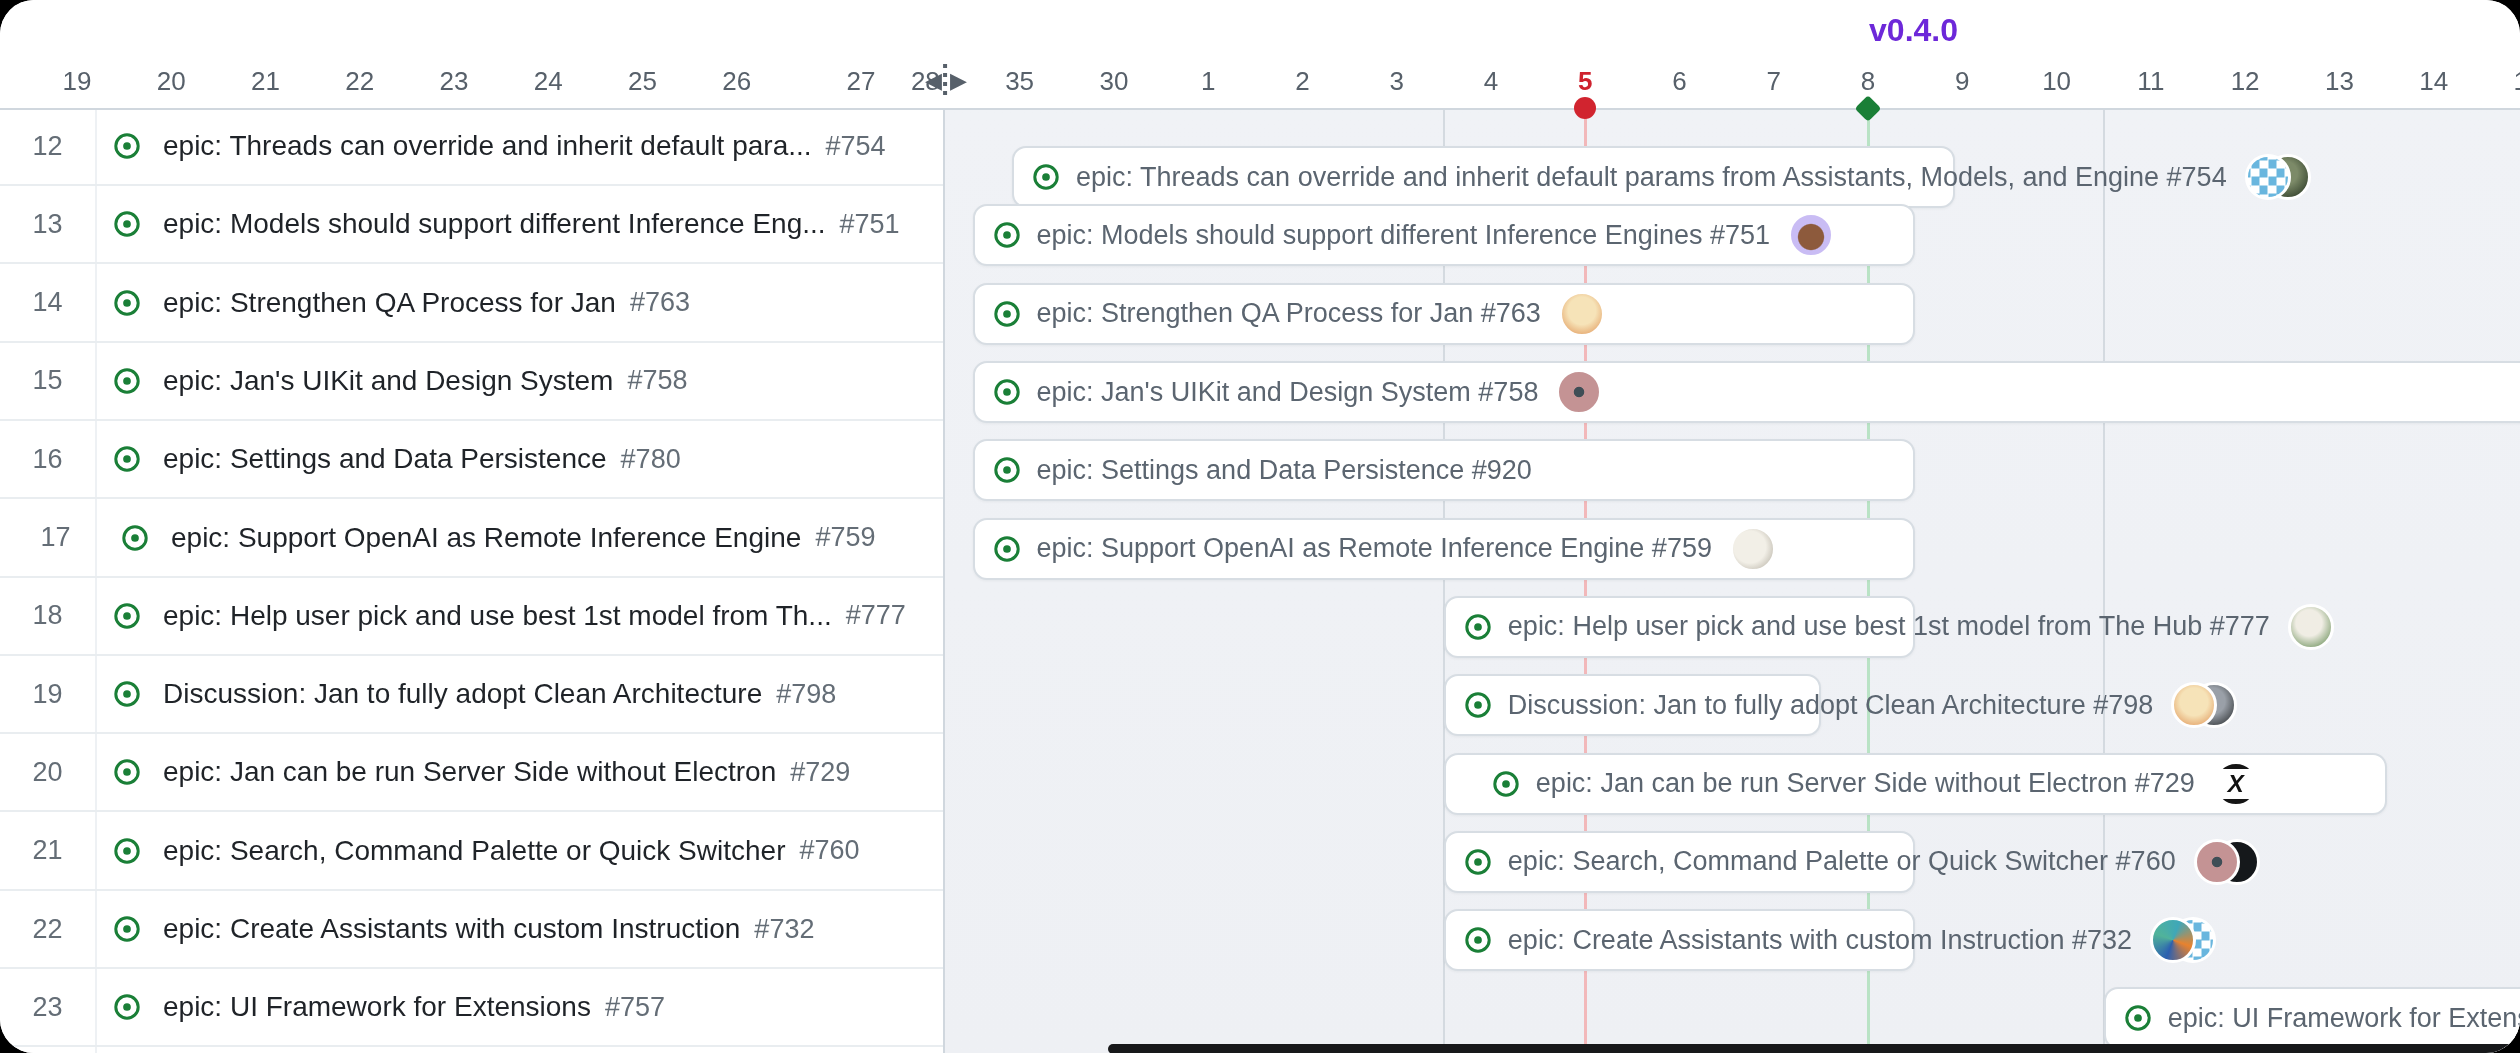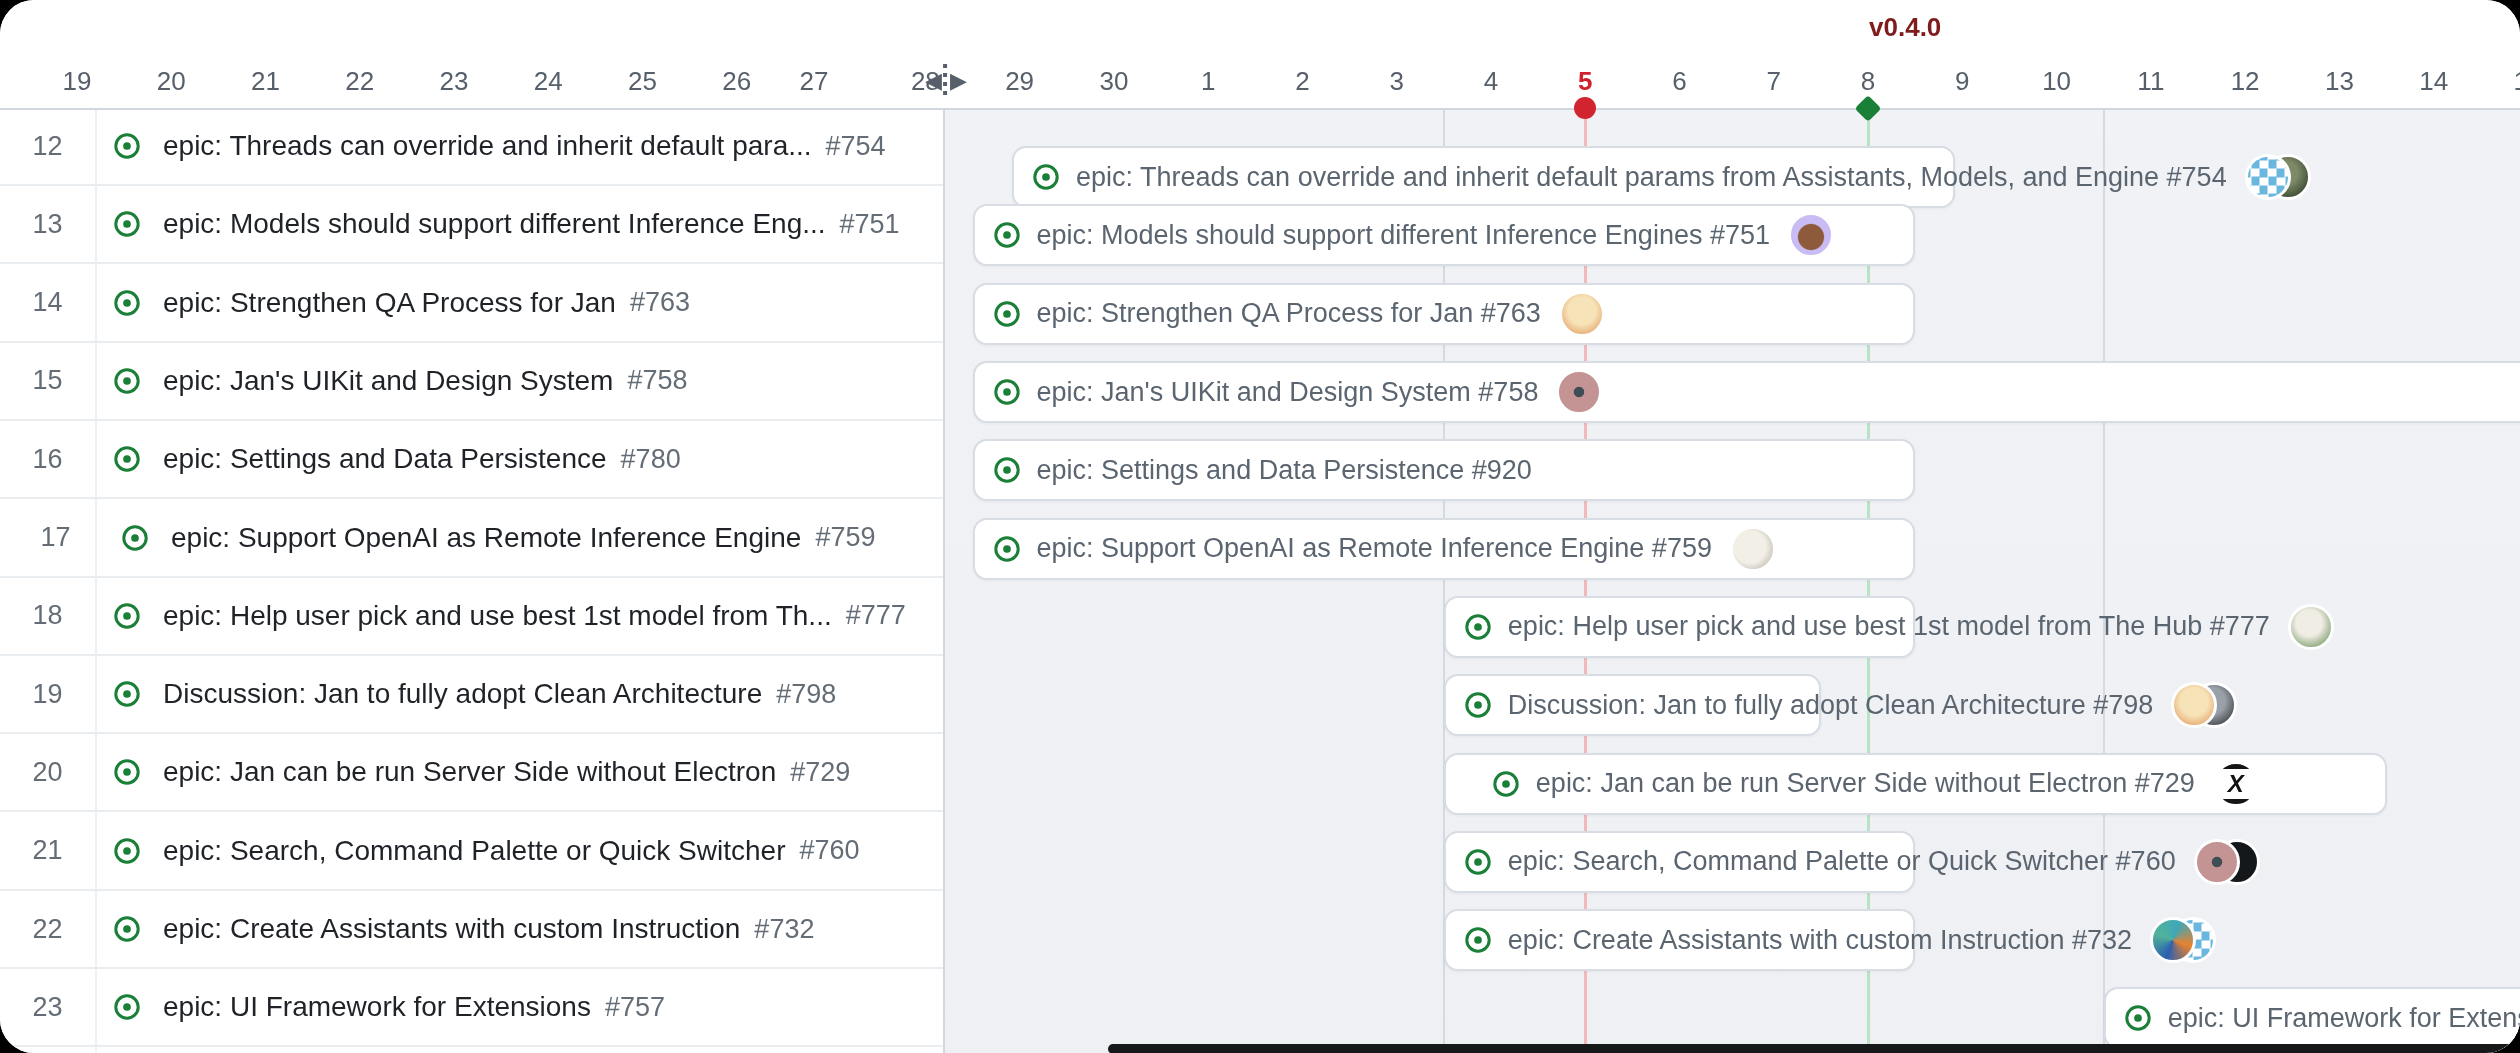--- a/index.html
+++ b/index.html
@@ -13,21 +13,21 @@
   .vline{position:absolute;top:108px;bottom:0;width:2px;background:#d4dae0;}
   .today-line{position:absolute;top:118px;bottom:8px;width:3px;background:#f2b8ba;margin-left:-1px;}
   .milestone-line{position:absolute;top:118px;bottom:8px;width:3px;background:#b9e3c5;margin-left:-1px;}
 
   
   .header{position:absolute;left:0;top:0;width:100%;height:108px;background:#fff;
           border-bottom:2px solid #d0d7de;z-index:40;}
   .day-label{position:absolute;top:66px;transform:translateX(-50%);
              font-size:26px;color:#57606a;white-space:nowrap;}
   .day-label.today{color:#cf222e;font-weight:bold;}
-  .milestone-label{position:absolute;top:12px;font-size:26px;font-weight:bold;color:#7f1d1d;}
+  .milestone-label{position:absolute;top:12px;font-size:32px;font-weight:bold;color:#6d28d9;}
   .today-dot{position:absolute;top:97px;width:22px;height:22px;border-radius:50%;
              background:#d1242f;transform:translateX(-50%);z-index:45;}
   .milestone-diamond{position:absolute;top:99px;width:19px;height:19px;background:#1a7f37;
              border-radius:4px;transform:translateX(-50%) rotate(45deg);z-index:45;}
   .resize-handle{position:absolute;top:64px;left:945px;transform:translateX(-50%);
              color:#57606a;font-size:26px;letter-spacing:-2px;display:flex;align-items:center;z-index:46;}
   .resize-handle .dots{display:inline-block;width:4px;margin:0 3px;height:34px;
              background:repeating-linear-gradient(180deg,#57606a 0 4px,transparent 4px 9px);}
   .resize-handle .arr{font-size:22px;}
 
@@ -365,23 +365,23 @@
   <div class="header">
     <div id="dayLabels">
         <span class="day-label" style="left: 76.93px;">19</span>
         <span class="day-label" style="left: 171.2px;">20</span>
         <span class="day-label" style="left: 265.47px;">21</span>
         <span class="day-label" style="left: 359.74px;">22</span>
         <span class="day-label" style="left: 454.01px;">23</span>
         <span class="day-label" style="left: 548.28px;">24</span>
         <span class="day-label" style="left: 642.55px;">25</span>
         <span class="day-label" style="left: 736.82px;">26</span>
-        <span class="day-label" style="left: 814px;">27</span>
+        <span class="day-label" style="left: 861px;">27</span>
         <span class="day-label" style="left: 925.36px;">28</span>
-        <span class="day-label" style="left: 1019.63px;">29</span>
+        <span class="day-label" style="left: 1019.63px;">35</span>
         <span class="day-label" style="left: 1113.9px;">30</span>
         <span class="day-label" style="left: 1208.17px;">1</span>
         <span class="day-label" style="left: 1302.44px;">2</span>
         <span class="day-label" style="left: 1396.71px;">3</span>
         <span class="day-label" style="left: 1490.98px;">4</span>
         <span class="day-label today" style="left: 1585.25px;">5</span>
         <span class="day-label" style="left: 1679.52px;">6</span>
         <span class="day-label" style="left: 1773.79px;">7</span>
         <span class="day-label" style="left: 1868.06px;">8</span>
         <span class="day-label" style="left: 1962.33px;">9</span>

